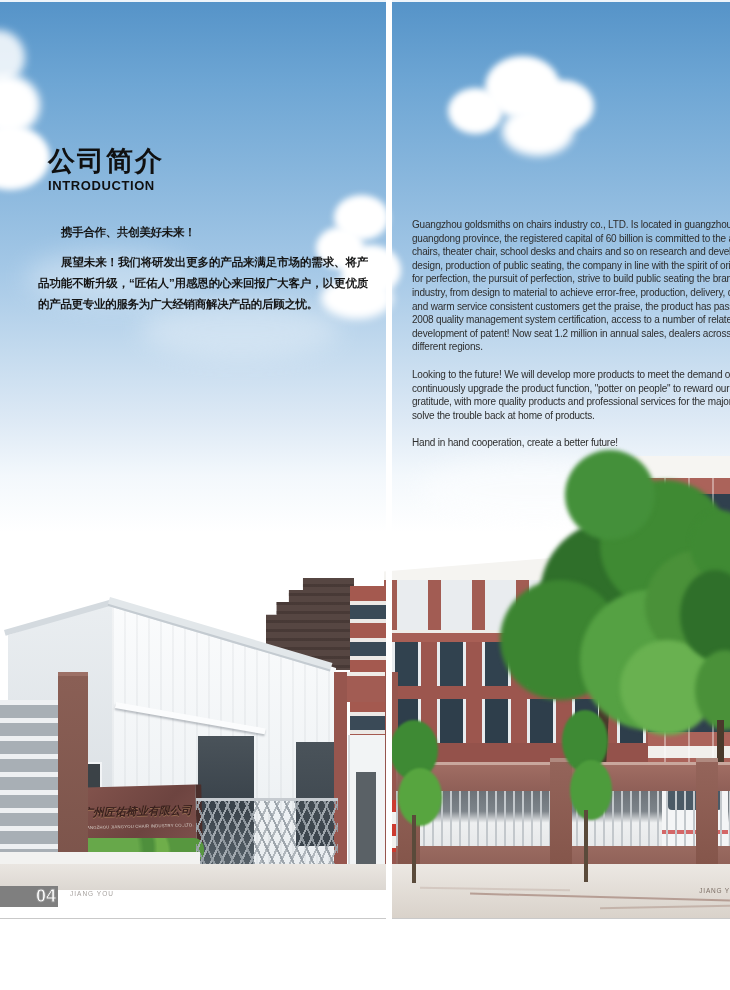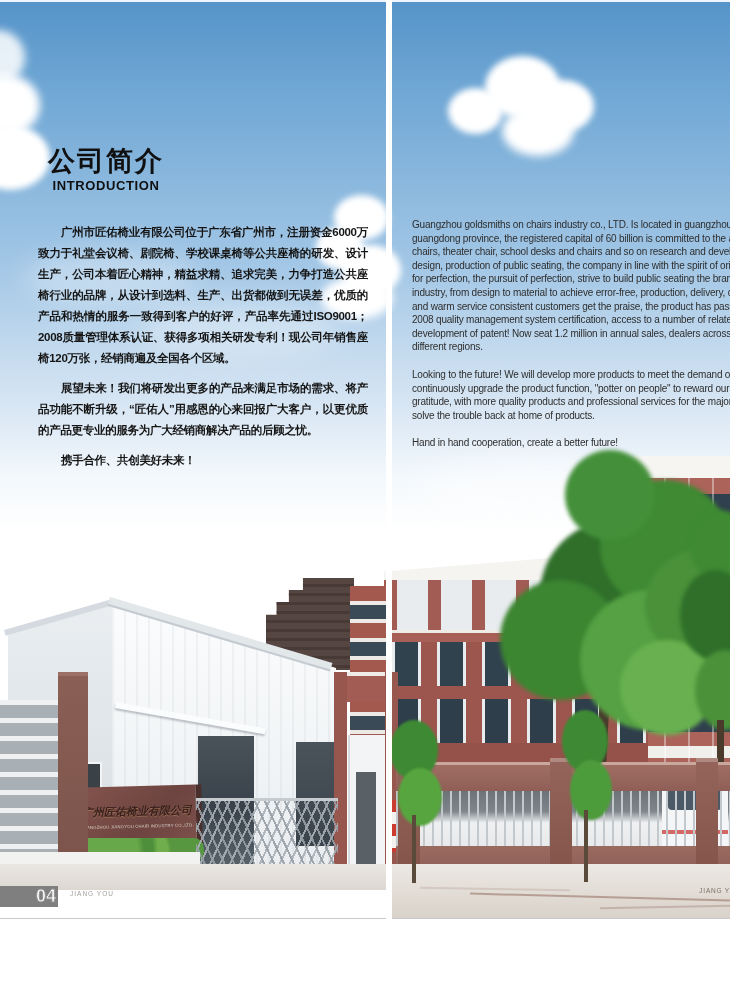--- a/index.html
+++ b/index.html
@@ -10,21 +10,21 @@
   
   .sky{left:0;top:0;width:730px;height:700px;
        background:linear-gradient(180deg,#5593c8 0%,#6ea6d4 12%,#86b5dc 24%,#a3c7e6 38%,
                   #c3daee 50%,#dde9f5 60%,#f3f8fc 68%,#ffffff 76%);}
   .topline{left:0;top:0;width:730px;height:2px;background:#fff;opacity:.9;}
 
   .puff{position:absolute;background:#fff;border-radius:50%;filter:blur(4px);}
   .wisp{position:absolute;background:#fff;border-radius:50%;filter:blur(12px);opacity:.3;}
 
   
-  .title-block{left:48px;top:146px;z-index:7;color:#101010;text-align:center;}
+  .title-block{left:48px;top:146px;z-index:7;color:#101010;}
   .title-cn{font-size:27px;font-weight:800;letter-spacing:2px;line-height:30px;}
   .title-en{font-size:13px;font-weight:700;letter-spacing:.6px;margin-top:2px;}
 
   .cn-text{left:38px;top:222px;width:330px;z-index:7;color:#151515;
            font-size:11.5px;font-weight:700;line-height:21px;text-align:justify;letter-spacing:-.3px;}
   .cn-text p{margin:0 0 9px 0;text-indent:2em;}
   .cn-text p:last-child{margin-top:2px;}
 
   .en-text{left:412px;top:218px;width:385px;z-index:7;color:#2e2e2e;
            font-size:10px;line-height:13.6px;letter-spacing:-.2px;}
@@ -183,23 +183,22 @@
   <div class="wisp" style="left:140px;top:300px;width:200px;height:58px;"></div>
   <div class="wisp" style="left:420px;top:455px;width:230px;height:70px;opacity:.45;"></div>
   <div class="wisp" style="left:20px;top:545px;width:200px;height:80px;opacity:.5;"></div>
 
   <div class="abs title-block">
     <div class="title-cn">公司简介</div>
     <div class="title-en">INTRODUCTION</div>
   </div>
 
   <div class="abs cn-text">
-    <p>广州市匠佑椅业有限公司位于广东省广州市，注册资金6000万致力于礼堂会议椅、剧院椅、学校课桌椅等公共座椅的研发、设计生产，公司本着匠心精神，精益求精、追求完美，力争打造公共座椅行业的品牌，从设计到选料、生产、出货都做到无误差，优质的产品和热情的服务一致得到客户的好评，产品率先通过ISO9001；2008质量管理体系认证、获得多项相关研发专利！现公司年销售座椅120万张，经销商遍及全国各个区域。</p>
+    <p>携手合作、共创美好未来！</p>
     <p>展望未来！我们将研发出更多的产品来满足市场的需求、将产品功能不断升级，“匠佑人”用感恩的心来回报广大客户，以更优质的产品更专业的服务为广大经销商解决产品的后顾之忧。</p>
-    <p>携手合作、共创美好未来！</p>
   </div>
 
   <div class="abs en-text">
     <p>Guangzhou goldsmiths on chairs industry co., LTD. Is located in guangzhou city, guangdong province, the registered capital of 60 billion is committed to the auditorium chairs, theater chair, school desks and chairs and so on research and development, design, production of public seating, the company in line with the spirit of originality, strives for perfection, the pursuit of perfection, strive to build public seating the brand of the industry, from design to material to achieve error-free, production, delivery, quality products and warm service consistent customers get the praise, the product has passed ISO9001; 2008 quality management system certification, access to a number of related research and development of patent! Now seat 1.2 million in annual sales, dealers across the country in different regions.</p>
     <p>Looking to the future! We will develop more products to meet the demand of the market, continuously upgrade the product function, "potter on people" to reward our customers with gratitude, with more quality products and professional services for the majority of dealers to solve the trouble back at home of products.</p>
     <p>Hand in hand cooperation, create a better future!</p>
   </div>
 
   <div class="abs photo"></div>
 

